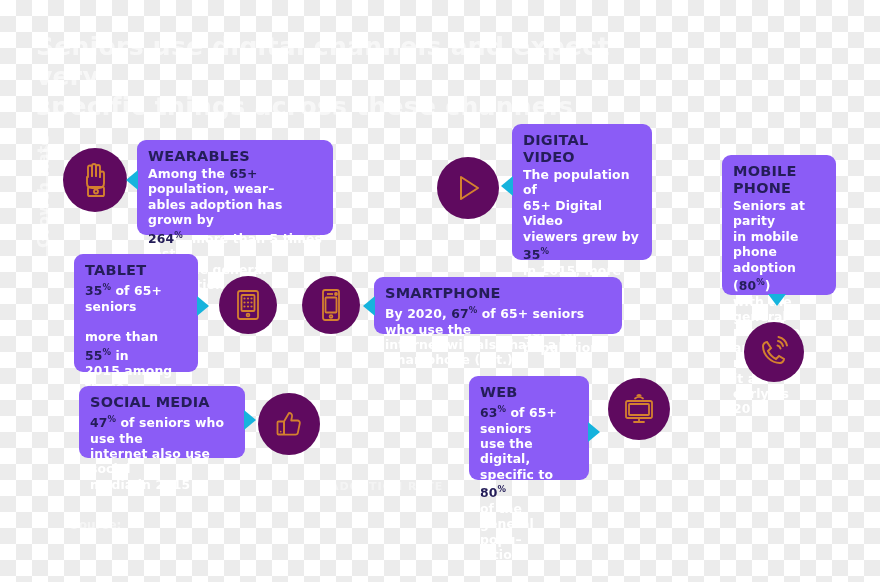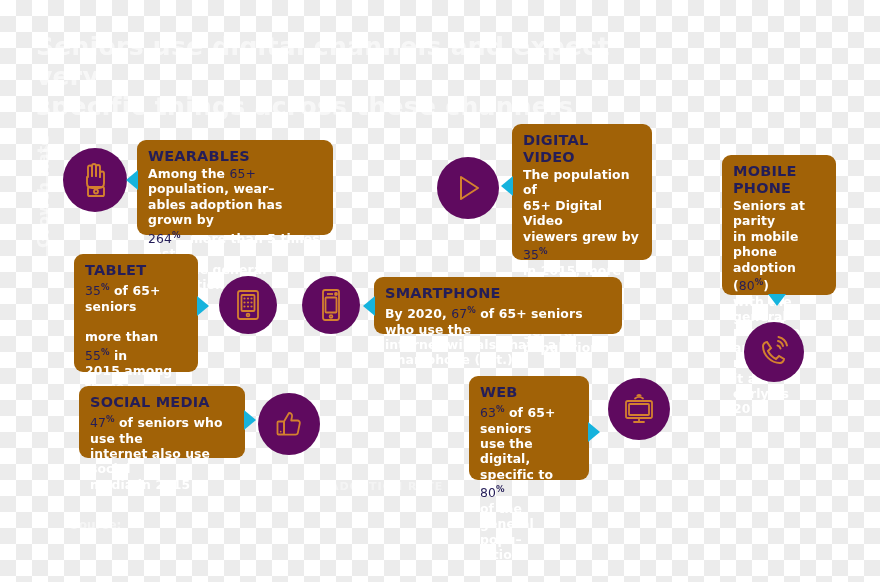--- a/index.html
+++ b/index.html
@@ -42,21 +42,21 @@
     color:#ffffff;opacity:.5;font-size:12px;font-weight:bold;
   }
   .ghost-footer{
     position:absolute;left:330px;top:480px;
     color:#ffffff;opacity:.45;font-size:11px;font-weight:bold;letter-spacing:1px;
   }
 
   
   .bubble{
     position:absolute;
-    background:#a16207;
+    background:#8b5cf6;
     border-radius:9px;
     box-sizing:border-box;
     padding:8px 11px 10px 11px;
     color:#ffffff;
   }
   .bubble .title{
     display:block;
     color:#241d58;
     font-weight:bold;
     font-size:14.5px;
@@ -65,21 +65,21 @@
     margin-bottom:1px;
   }
   .bubble .body{
     display:block;
     font-size:12.4px;
     line-height:15.4px;
     font-weight:bold;
     color:#ffffff;
     letter-spacing:.1px;
   }
-  .bubble .body b{color:#241d58;font-weight:normal;}
+  .bubble .body b{color:#241d58;font-weight:bold;}
   .bubble .body sup{font-size:8.5px;vertical-align:super;color:#241d58;}
 
   
   .tail-left:after{
     content:"";position:absolute;left:-11px;
     border-top:10px solid transparent;border-bottom:10px solid transparent;
     border-right:12px solid #16b3dd;
   }
   .tail-right:after{
     content:"";position:absolute;right:-11px;

